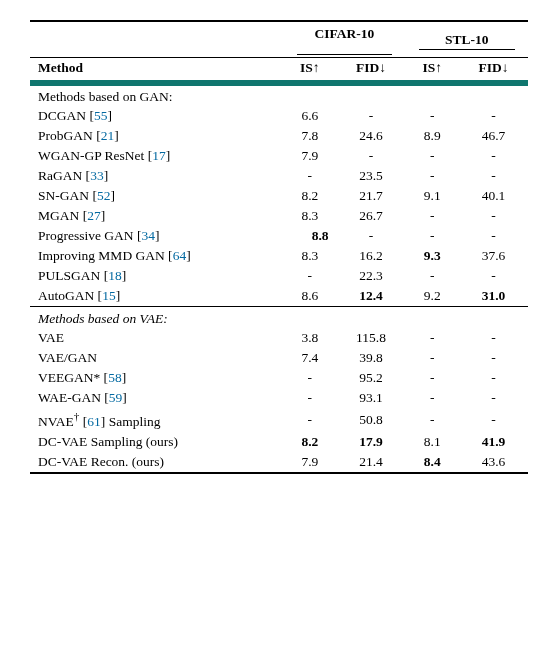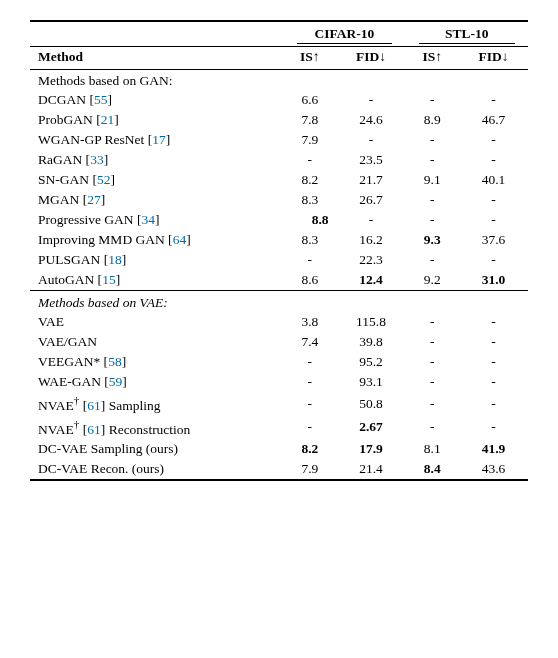--- a/index.html
+++ b/index.html
@@ -39,28 +39,28 @@
 </head>
 <body>
 
 <div class="table-container">
   <table>
 
     <thead>
       <tr>
         <td style="border-bottom: none; padding: 4px 8px;"></td>
         <td colspan="2" style="text-align:center; padding: 4px 8px 2px 8px;">
-          <span style="display:inline-block; border-bottom: 1.5px solid #000; width: 90%; text-align:center; font-weight: bold; padding-bottom: 1px;">CIFAR-10</span>
+          <span style="display:inline-block; border-bottom: 1.5px solid #000; width: 90%; text-align:center; font-weight: bold; padding-bottom: 12px;">CIFAR-10</span>
         </td>
         <td colspan="2" style="text-align:center; padding: 4px 8px 2px 8px;">
           <span style="display:inline-block; border-bottom: 1.5px solid #000; width: 90%; font-weight: bold; padding-bottom: 1px;">STL-10</span>
         </td>
       </tr>
 
-      <tr style="border-top: 1px solid #000; border-bottom: 1px solid #0f766e;">
+      <tr style="border-top: 1px solid #000; border-bottom: 6px solid #0f766e;">
         <td style="font-weight:bold; padding: 2px 8px 4px 8px; text-align:left; border-top: 1px solid #000; border-bottom: 1px solid #000;">Method</td>
         <td style="font-weight:bold; padding: 2px 8px 4px 8px; text-align:center; border-top: 1px solid #000; border-bottom: 1px solid #000;">IS↑</td>
         <td style="font-weight:bold; padding: 2px 8px 4px 8px; text-align:center; border-top: 1px solid #000; border-bottom: 1px solid #000;">FID↓</td>
         <td style="font-weight:bold; padding: 2px 8px 4px 8px; text-align:center; border-top: 1px solid #000; border-bottom: 1px solid #000;">IS↑</td>
         <td style="font-weight:bold; padding: 2px 8px 4px 8px; text-align:center; border-top: 1px solid #000; border-bottom: 1px solid #000;">FID↓</td>
       </tr>
     </thead>
     <tbody>
 
       <tr>
@@ -184,27 +184,20 @@
       </tr>
 
       <tr class="data-row">
         <td>NVAE<sup>†</sup> [<span class="green-ref">61</span>] Sampling</td>
         <td>-</td>
         <td>50.8</td>
         <td>-</td>
         <td>-</td>
       </tr>
 
-      <tr class="data-row">
-        <td>NVAE<sup>†</sup> [<span class="green-ref">61</span>] Reconstruction</td>
-        <td>-</td>
-        <td style="font-weight:bold;">2.67</td>
-        <td>-</td>
-        <td>-</td>
-      </tr>
 
       <tr class="data-row">
         <td>DC-VAE Sampling (ours)</td>
         <td style="font-weight:bold;">8.2</td>
         <td style="font-weight:bold;">17.9</td>
         <td>8.1</td>
         <td style="font-weight:bold;">41.9</td>
       </tr>
 
       <tr class="data-row">

